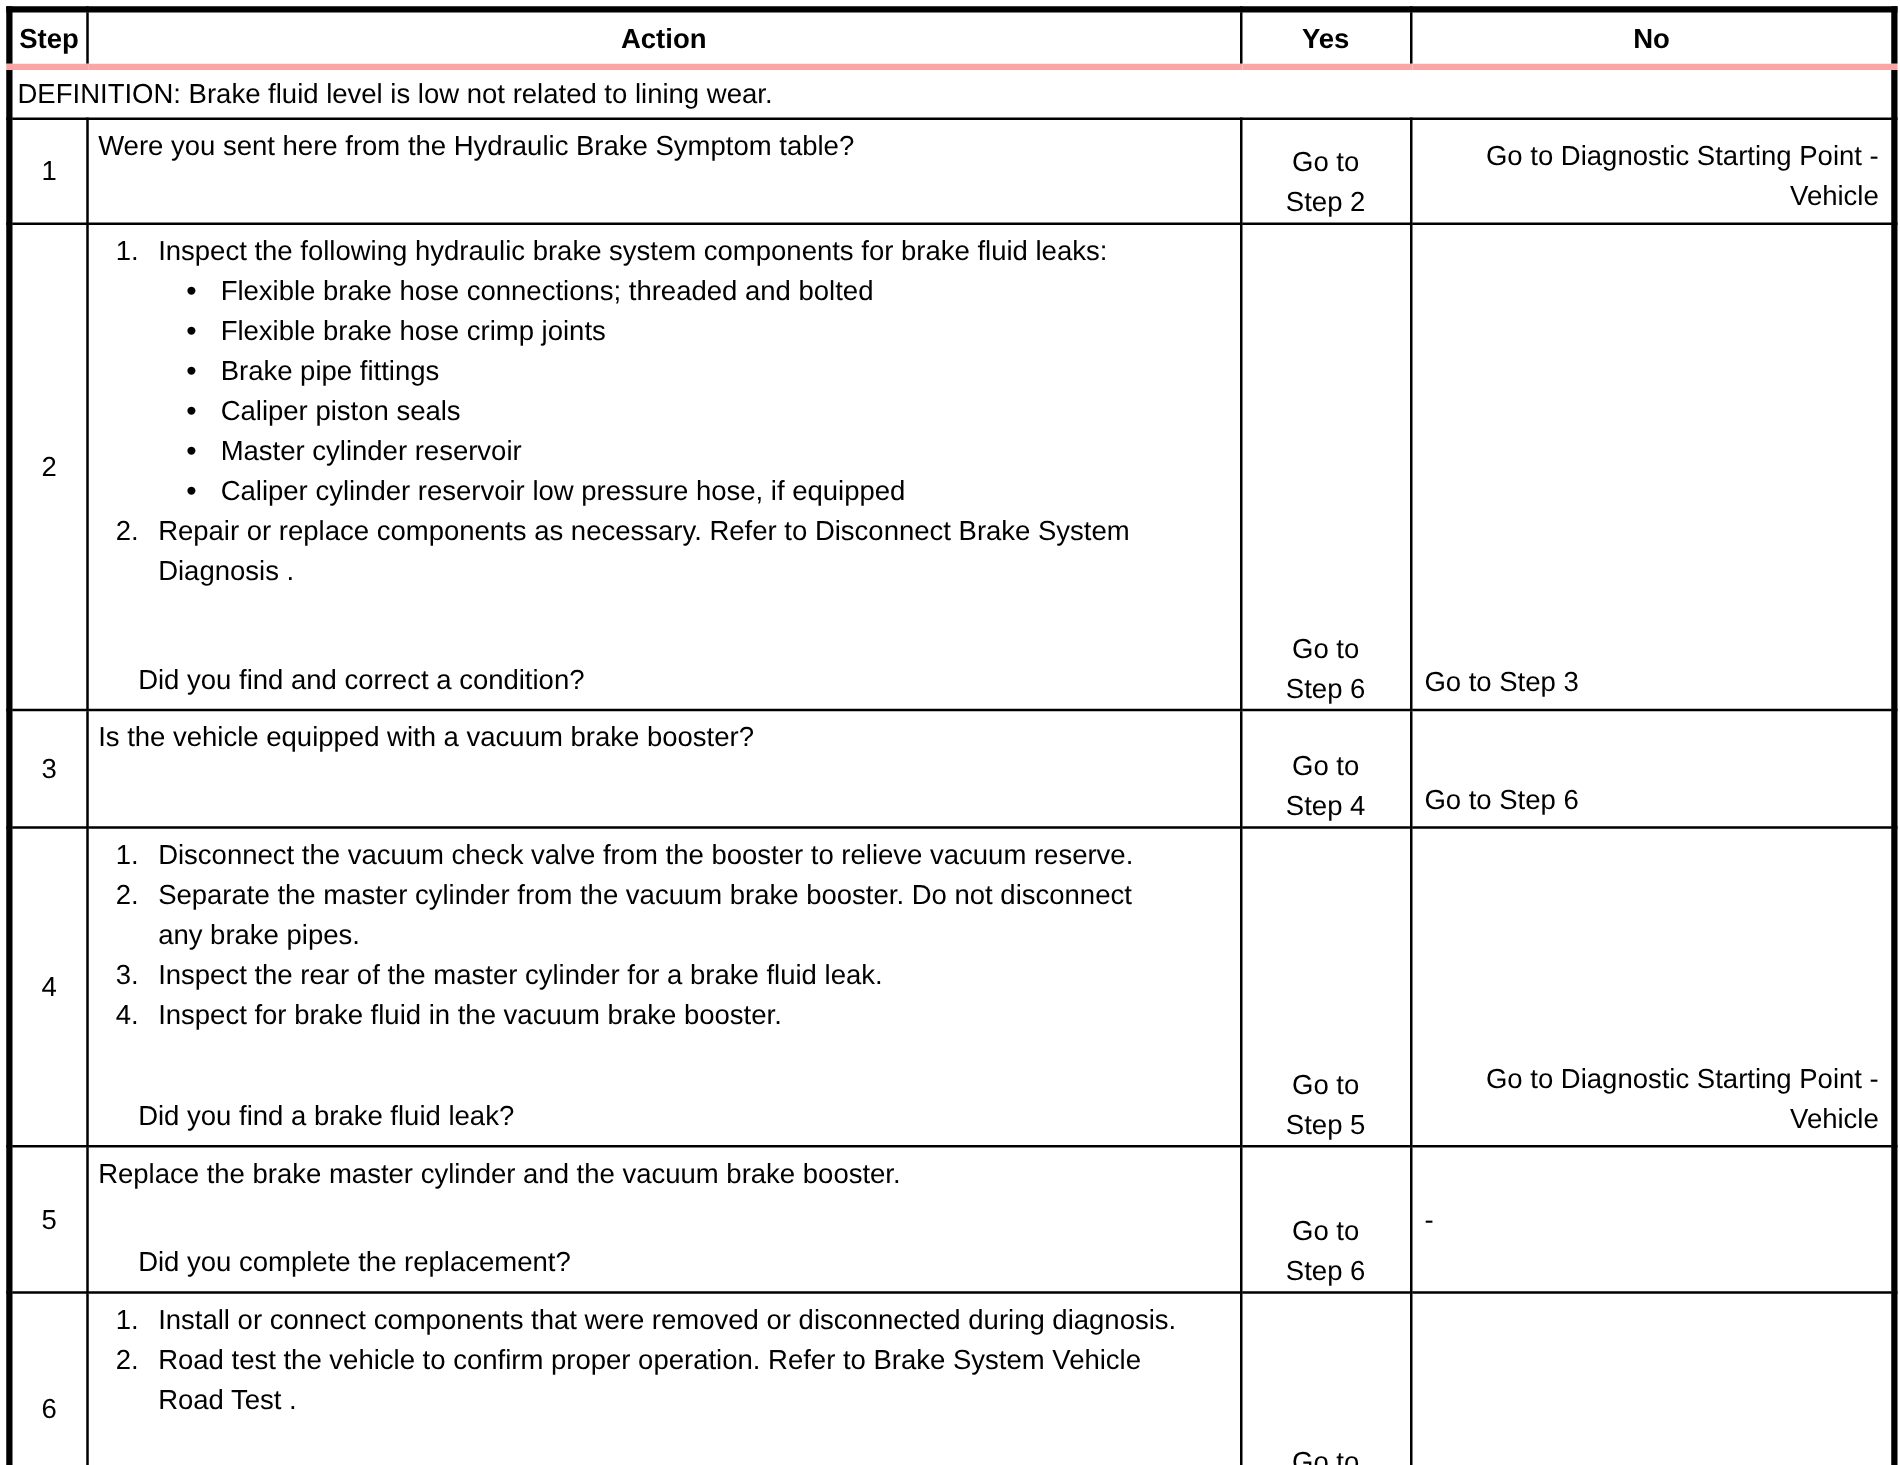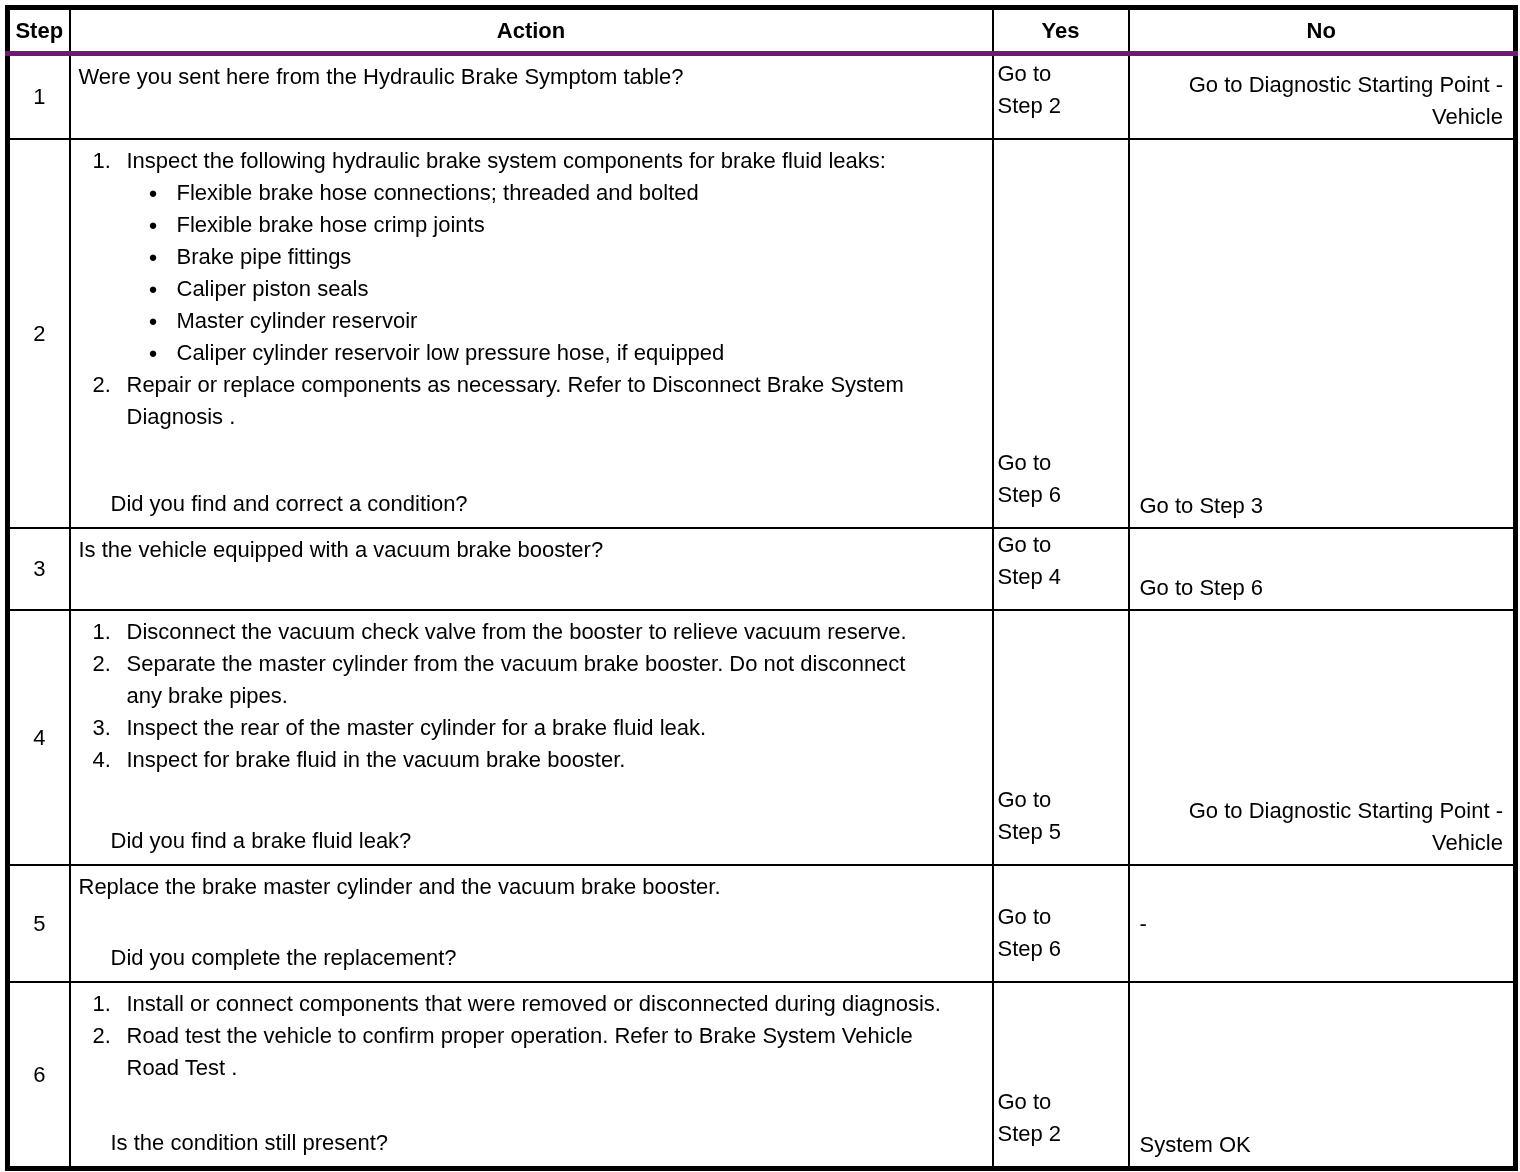--- a/index.html
+++ b/index.html
@@ -27,21 +27,21 @@
   col.c-no     { width: 387px; }
 
   th, td { border: 2px solid #000; }
 
   thead th {
     font-weight: bold;
     text-align: center;
     vertical-align: middle;
     height: 41px;
     padding: 0;
-    border-bottom: 5px solid #701a75;
+    border-bottom: 5px solid #fca5a5;
   }
 
   tr.def-row td {
     height: 38px;
     vertical-align: middle;
     text-align: left;
     padding: 0 4px;
   }
 
   td.step {
@@ -54,21 +54,21 @@
     vertical-align: top;
   }
   .fill {
     display: flex;
     flex-direction: column;
     box-sizing: border-box;
     padding: 5px 8px 7px 8px;
   }
   .f1 { height: 82px;  }
   .f2 { height: 387px; }
-  .f3 { height: 72px;  }
+  .f3 { height: 92px;  }
   .f4 { height: 253px; }
   .f5 { height: 115px;  }
   .f6 { height: 183px; }
 
   .oli {
     display: flex;
     margin-left: 14px;
   }
   .num  { flex: none; width: 34px; }
   .otext { max-width: 820px; }
@@ -81,22 +81,22 @@
     flex: none;
     width: 28px;
     font-size: 15px;
     line-height: 32px;
   }
 
   .q-bottom { margin-top: auto; margin-left: 32px; }
 
   td.yes {
     vertical-align: bottom;
-    text-align: left;
-    padding: 0 4px 16px 4px;
+    text-align: center;
+    padding: 0 4px 0 4px;
   }
   td.yes .line { display: block; }
 
   td.no {
     vertical-align: bottom;
     text-align: left;
     padding: 0 10px 5px 10px;
   }
   td.no.no-left { text-align: right; }
   td.no.no-mid  { vertical-align: middle; padding-bottom: 0; }
@@ -120,20 +120,23 @@
   </colgroup>
   <thead>
     <tr>
       <th>Step</th>
       <th>Action</th>
       <th>Yes</th>
       <th>No</th>
     </tr>
   </thead>
   <tbody>
+    <tr class="def-row">
+      <td colspan="4">DEFINITION: Brake fluid level is low not related to lining wear.</td>
+    </tr>
 
     <tr class="r1">
       <td class="step">1</td>
       <td class="action">
         <div class="fill f1">
           <div>Were you sent here from the Hydraulic Brake Symptom table?</div>
         </div>
       </td>
       <td class="yes">
         <span class="line">Go to</span>

